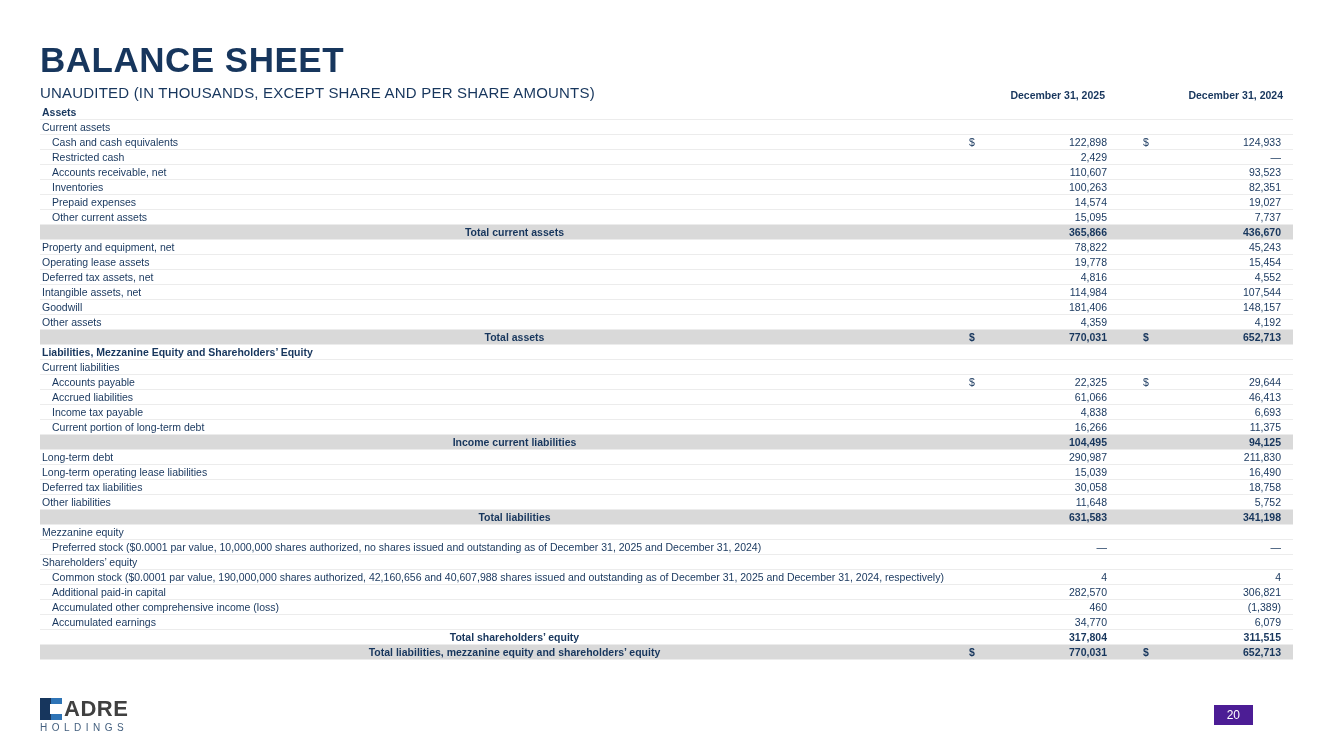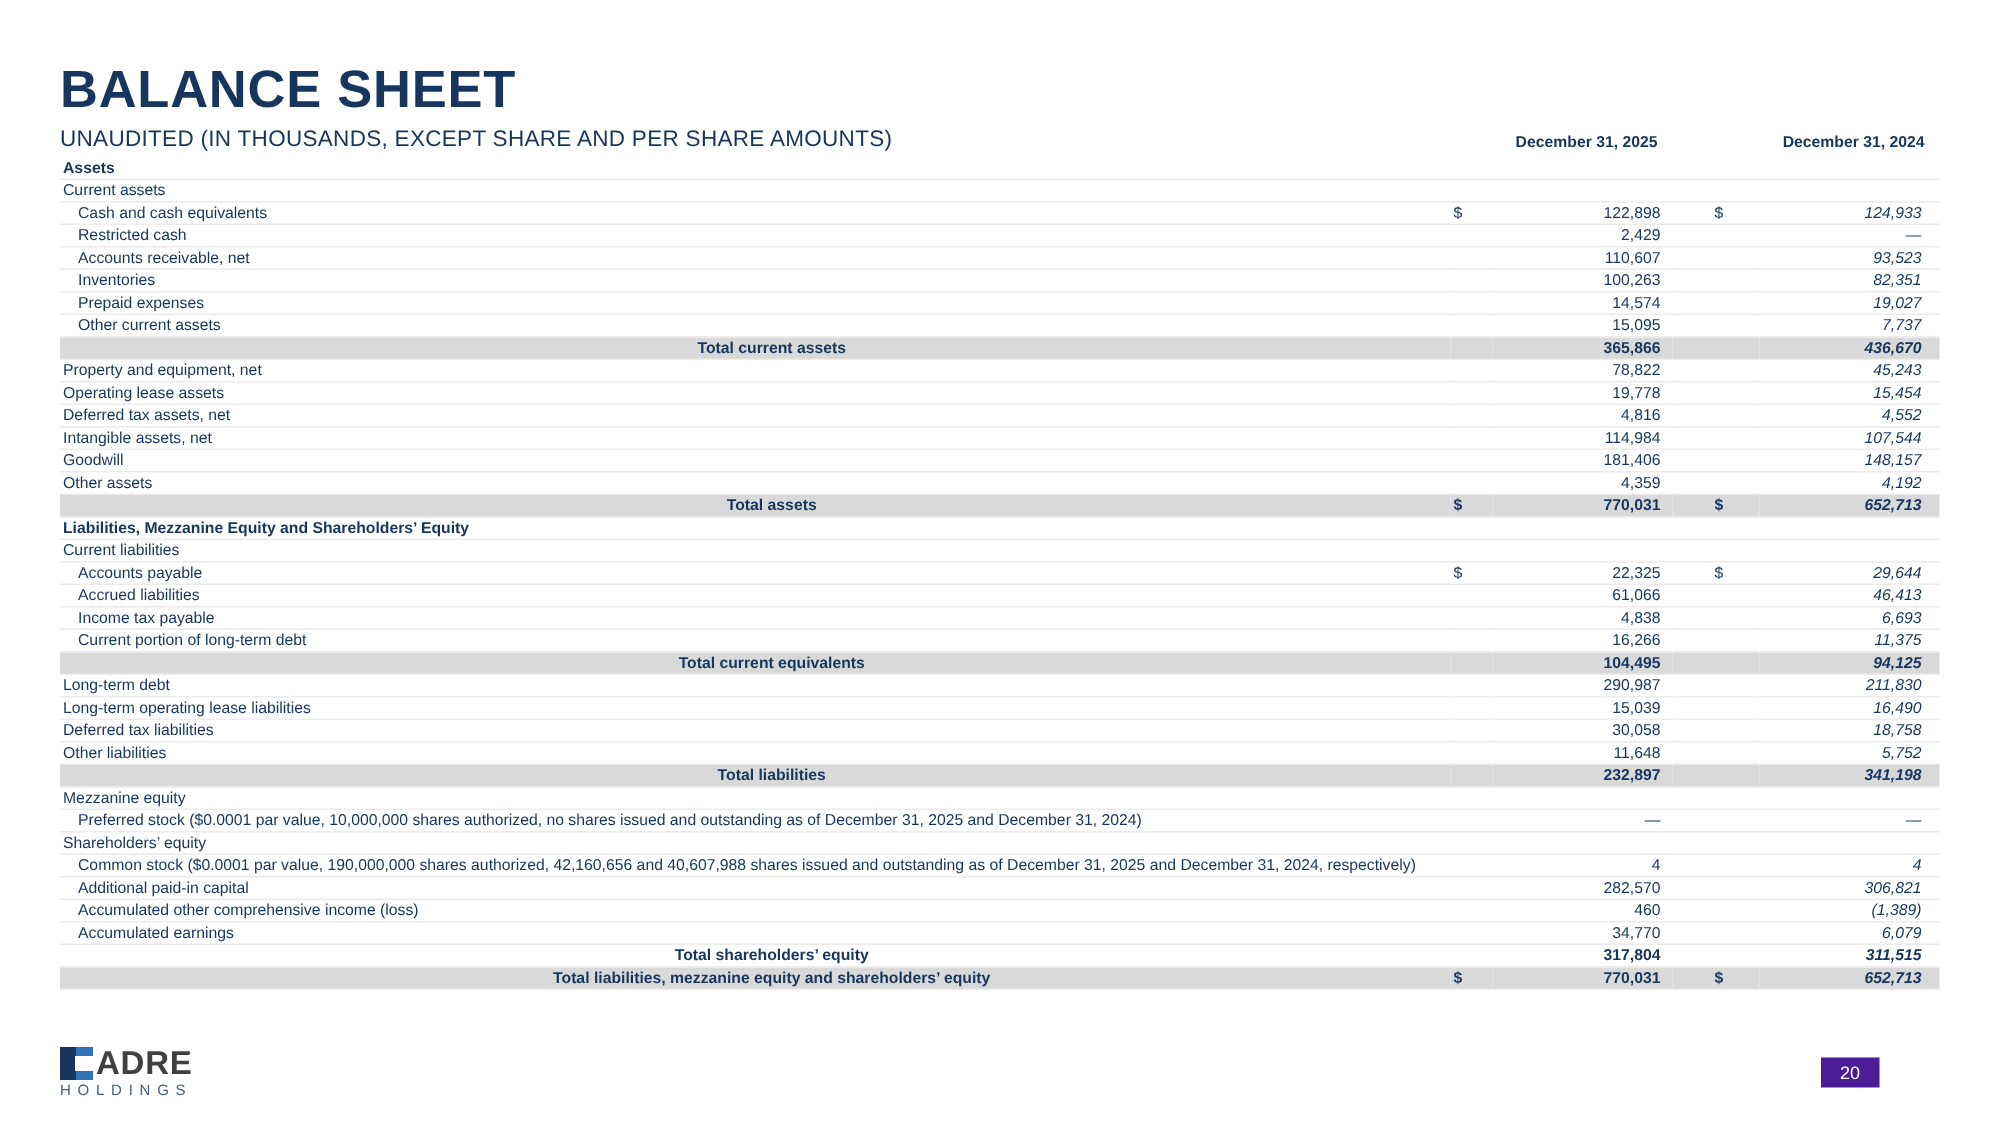--- a/index.html
+++ b/index.html
@@ -32,21 +32,21 @@
     border-bottom: 1px solid #ececec;
   }
   td.label { text-align: left; }
   td.indent-1 { padding-left: 12px; }
   td.indent-2 { padding-left: 24px; text-align: center; }
   tr.bold td { font-weight: bold; }
   tr.shaded td { background: #d9d9d9; }
   td.dollar { text-align: left; }
   td.dollar.gap { padding-left: 28px; }
   td.value { text-align: right; padding-right: 8px; }
-  td.value.v2 { padding-right: 12px; font-style: italic; }
+  td.value.v2 { padding-right: 12px; }
 
   .footer-logo { position: absolute; left: 40px; bottom: 16px; }
   .logo-top { display: flex; align-items: center; }
   .logo-icon { display: inline-block; width: 22px; height: 22px; position: relative; margin-right: 2px; }
   .logo-icon .li-top, .logo-icon .li-bot {
     position: absolute; left: 0; width: 100%; height: 6px;
     background: linear-gradient(to right, #17365d 0 48%, #2e74b6 48% 100%);
   }
   .logo-icon .li-top { top: 0; }
   .logo-icon .li-bot { bottom: 0; }
@@ -231,21 +231,21 @@
             <td class="value v2">6,693</td>
           </tr>
           <tr>
             <td class="label indent-1">Current portion of long-term debt</td>
             <td class="dollar"></td>
             <td class="value v1">16,266</td>
             <td class="dollar gap"></td>
             <td class="value v2">11,375</td>
           </tr>
           <tr class="shaded bold">
-            <td class="label indent-2">Total current equivalents</td>
+            <td class="label indent-2">Income current liabilities</td>
             <td class="dollar"></td>
             <td class="value v1">104,495</td>
             <td class="dollar gap"></td>
             <td class="value v2">94,125</td>
           </tr>
           <tr>
             <td class="label indent-0">Long-term debt</td>
             <td class="dollar"></td>
             <td class="value v1">290,987</td>
             <td class="dollar gap"></td>
@@ -268,21 +268,21 @@
           <tr>
             <td class="label indent-0">Other liabilities</td>
             <td class="dollar"></td>
             <td class="value v1">11,648</td>
             <td class="dollar gap"></td>
             <td class="value v2">5,752</td>
           </tr>
           <tr class="shaded bold">
             <td class="label indent-2">Total liabilities</td>
             <td class="dollar"></td>
-            <td class="value v1">232,897</td>
+            <td class="value v1">631,583</td>
             <td class="dollar gap"></td>
             <td class="value v2">341,198</td>
           </tr>
           <tr>
             <td class="label indent-0">Mezzanine equity</td>
             <td class="dollar"></td>
             <td class="value v1"></td>
             <td class="dollar gap"></td>
             <td class="value v2"></td>
           </tr>

